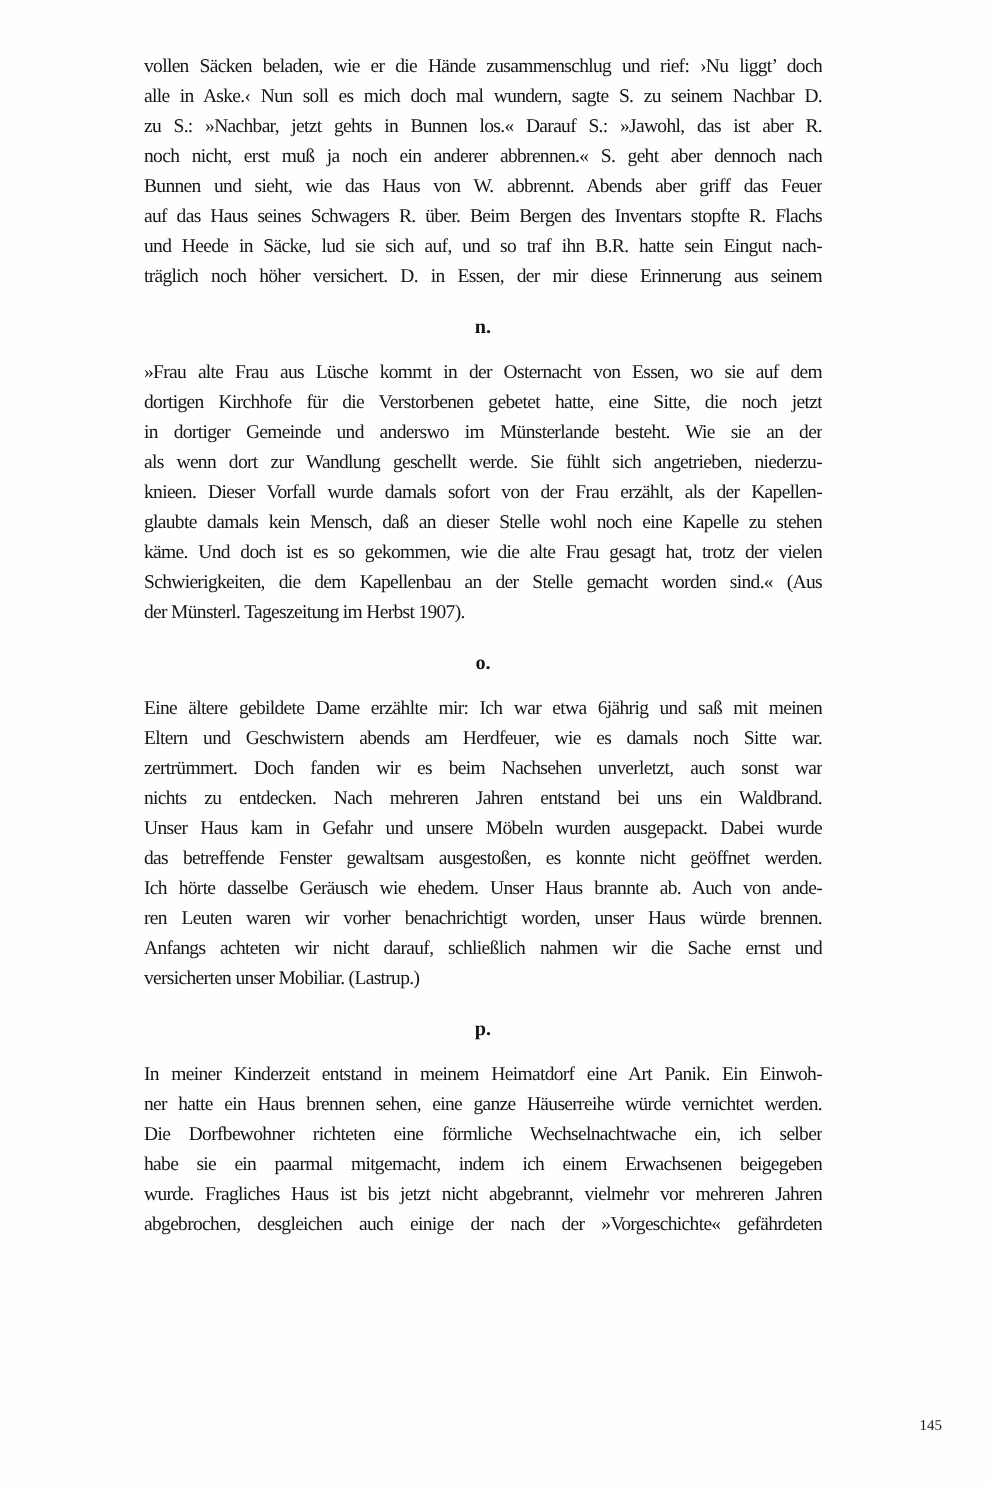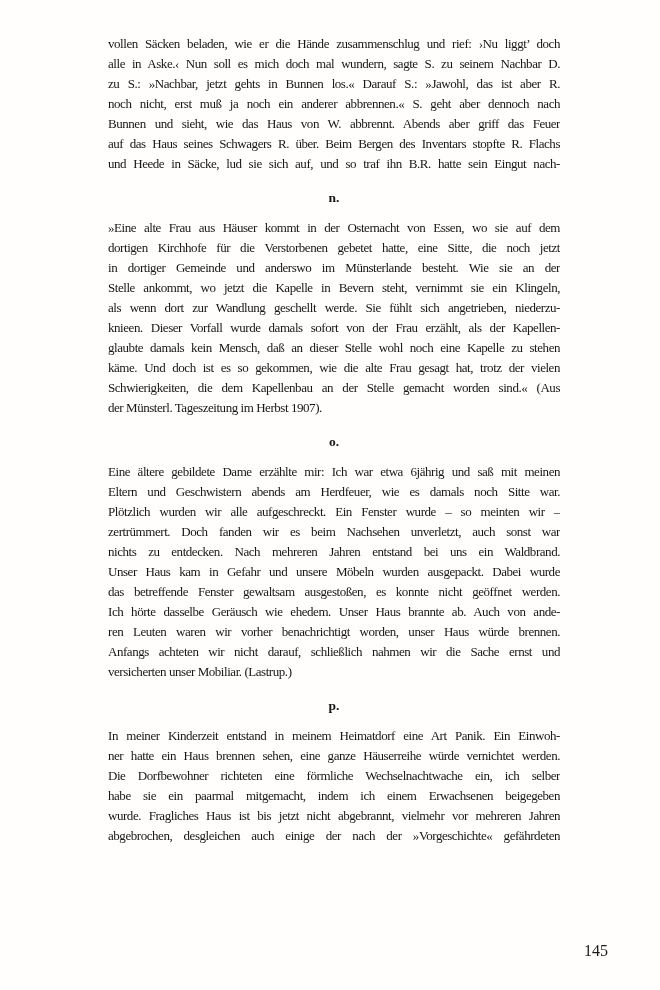--- a/index.html
+++ b/index.html
@@ -12,21 +12,21 @@
     position: relative;
     overflow: hidden;
   }
   .page {
     position: absolute;
     inset: 0;
     background: #fffefd;
   }
   .text-block {
     position: absolute;
-    left: 108px;
+    left: 96px;
     top: 34px;
     width: 452px;
   }
   .paragraph { margin: 0; }
   .line {
     font-size: 13px;
     line-height: 20px;
     letter-spacing: -0.45px;
     text-align: justify;
     text-align-last: justify;
@@ -40,59 +40,58 @@
   .section-heading {
     font-weight: bold;
     text-align: center;
     font-size: 13.5px;
     line-height: 20px;
     margin: 14px 0 10px 0;
   }
   .page-number {
     position: absolute;
     top: 944px;
-    right: 52px;
-    font-size: 16px;
+    right: 32px;
+    font-size: 10px;
     line-height: 14px;
     color: #1a1a1a;
   }
 </style>
 </head>
 <body>
 
 <div class="page">
   <main class="text-block">
 
   <div class="paragraph">
         <div class="line">vollen Säcken beladen, wie er die Hände zusammenschlug und rief: ›Nu liggt’ doch</div>
         <div class="line">alle in Aske.‹ Nun soll es mich doch mal wundern, sagte S. zu seinem Nachbar D.</div>
         <div class="line">zu S.: »Nachbar, jetzt gehts in Bunnen los.« Darauf S.: »Jawohl, das ist aber R.</div>
         <div class="line">noch nicht, erst muß ja noch ein anderer abbrennen.« S. geht aber dennoch nach</div>
         <div class="line">Bunnen und sieht, wie das Haus von W. abbrennt. Abends aber griff das Feuer</div>
         <div class="line">auf das Haus seines Schwagers R. über. Beim Bergen des Inventars stopfte R. Flachs</div>
         <div class="line">und Heede in Säcke, lud sie sich auf, und so traf ihn B.R. hatte sein Eingut nach-</div>
+        <div class="line">träglich noch höher versichert. D. in Essen, der mir diese Erinnerung aus seinem</div>
       </div>
       <div class="section-heading">n.</div>
       <div class="paragraph">
-        <div class="line">»Eine alte Frau aus Häuser kommt in der Osternacht von Essen, wo sie auf dem</div>
+        <div class="line">»Frau alte Frau aus Lüsche kommt in der Osternacht von Essen, wo sie auf dem</div>
         <div class="line">dortigen Kirchhofe für die Verstorbenen gebetet hatte, eine Sitte, die noch jetzt</div>
         <div class="line">in dortiger Gemeinde und anderswo im Münsterlande besteht. Wie sie an der</div>
-        <div class="line">Stelle ankommt, wo jetzt die Kapelle in Bevern steht, vernimmt sie ein Klingeln,</div>
         <div class="line">als wenn dort zur Wandlung geschellt werde. Sie fühlt sich angetrieben, niederzu-</div>
         <div class="line">knieen. Dieser Vorfall wurde damals sofort von der Frau erzählt, als der Kapellen-</div>
         <div class="line">glaubte damals kein Mensch, daß an dieser Stelle wohl noch eine Kapelle zu stehen</div>
         <div class="line">käme. Und doch ist es so gekommen, wie die alte Frau gesagt hat, trotz der vielen</div>
         <div class="line">Schwierigkeiten, die dem Kapellenbau an der Stelle gemacht worden sind.« (Aus</div>
         <div class="line last">der Münsterl. Tageszeitung im Herbst 1907).</div>
       </div>
       <div class="section-heading">o.</div>
       <div class="paragraph">
         <div class="line">Eine ältere gebildete Dame erzählte mir: Ich war etwa 6jährig und saß mit meinen</div>
         <div class="line">Eltern und Geschwistern abends am Herdfeuer, wie es damals noch Sitte war.</div>
-        <div class="line">Plötzlich wurden wir alle aufgeschreckt. Ein Fenster wurde – so meinten wir –</div>
         <div class="line">zertrümmert. Doch fanden wir es beim Nachsehen unverletzt, auch sonst war</div>
         <div class="line">nichts zu entdecken. Nach mehreren Jahren entstand bei uns ein Waldbrand.</div>
         <div class="line">Unser Haus kam in Gefahr und unsere Möbeln wurden ausgepackt. Dabei wurde</div>
         <div class="line">das betreffende Fenster gewaltsam ausgestoßen, es konnte nicht geöffnet werden.</div>
         <div class="line">Ich hörte dasselbe Geräusch wie ehedem. Unser Haus brannte ab. Auch von ande-</div>
         <div class="line">ren Leuten waren wir vorher benachrichtigt worden, unser Haus würde brennen.</div>
         <div class="line">Anfangs achteten wir nicht darauf, schließlich nahmen wir die Sache ernst und</div>
         <div class="line last">versicherten unser Mobiliar. (Lastrup.)</div>
       </div>
       <div class="section-heading">p.</div>

